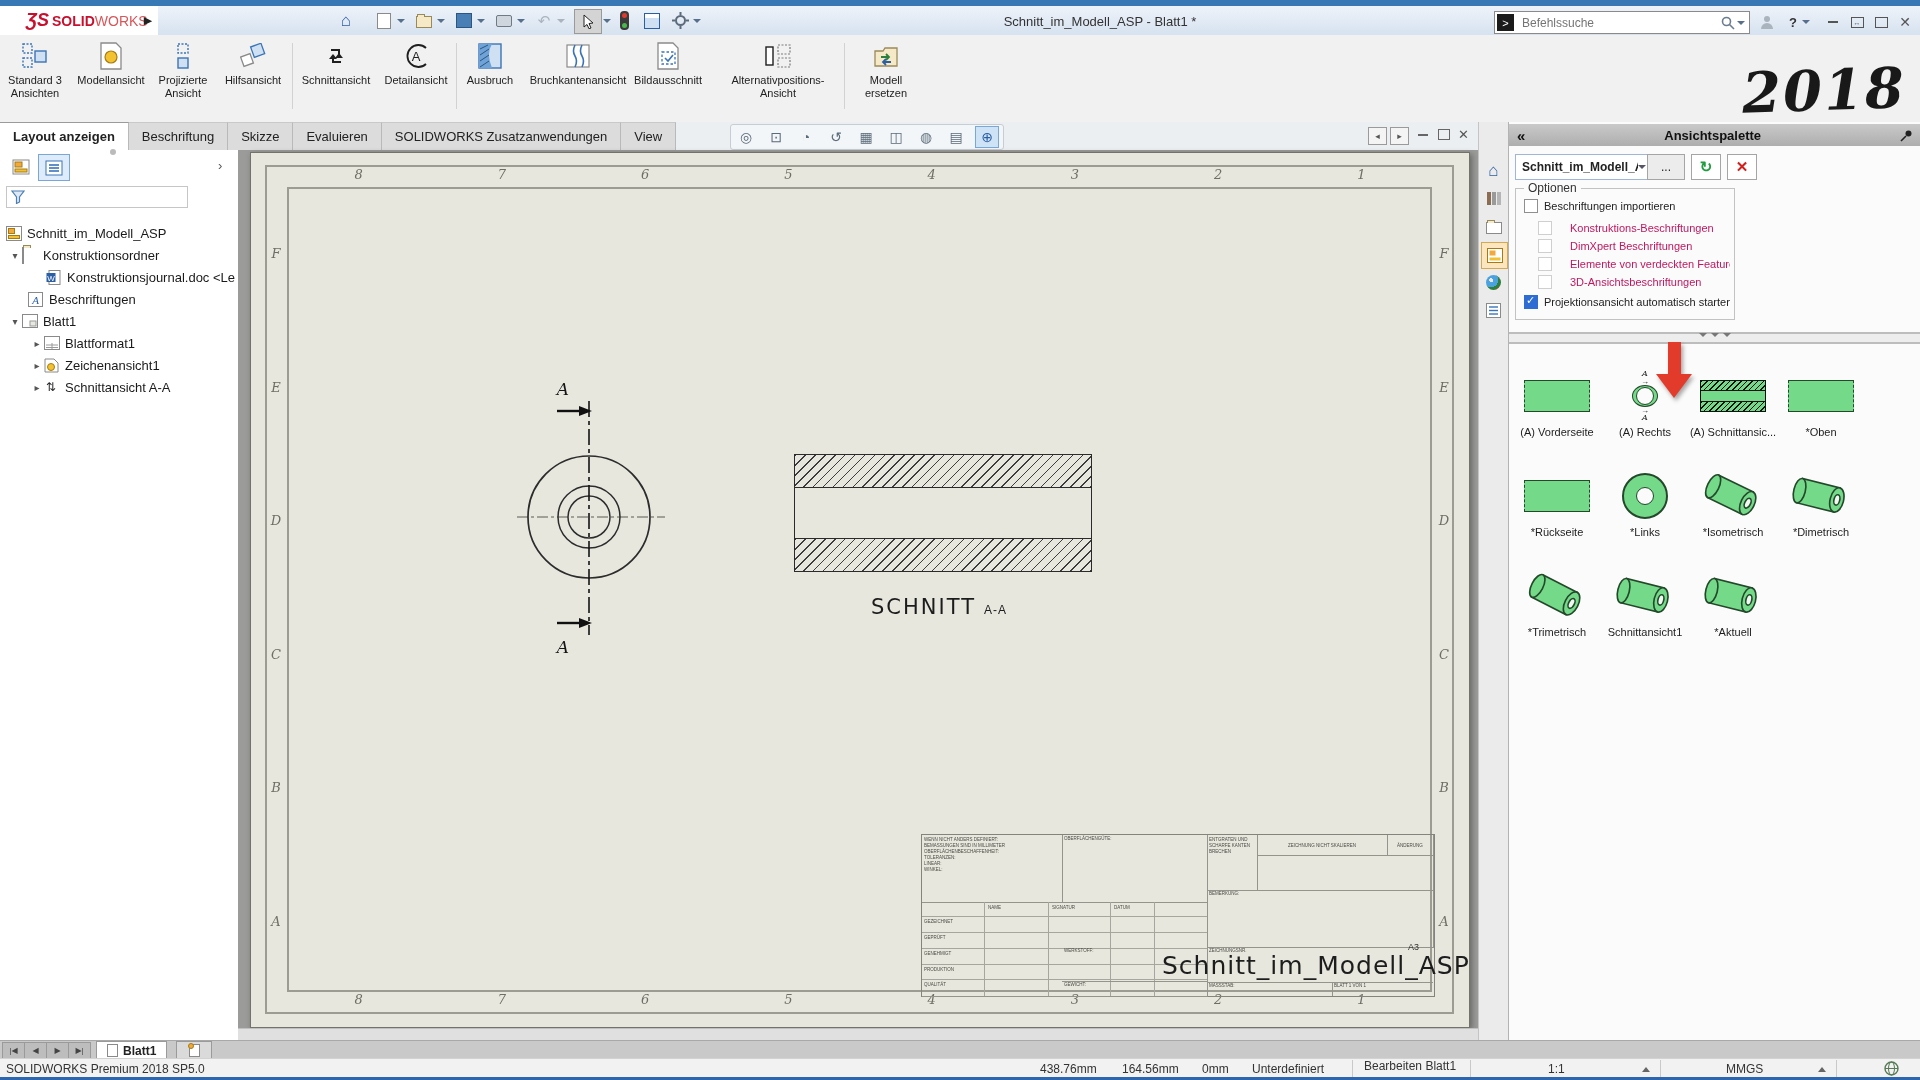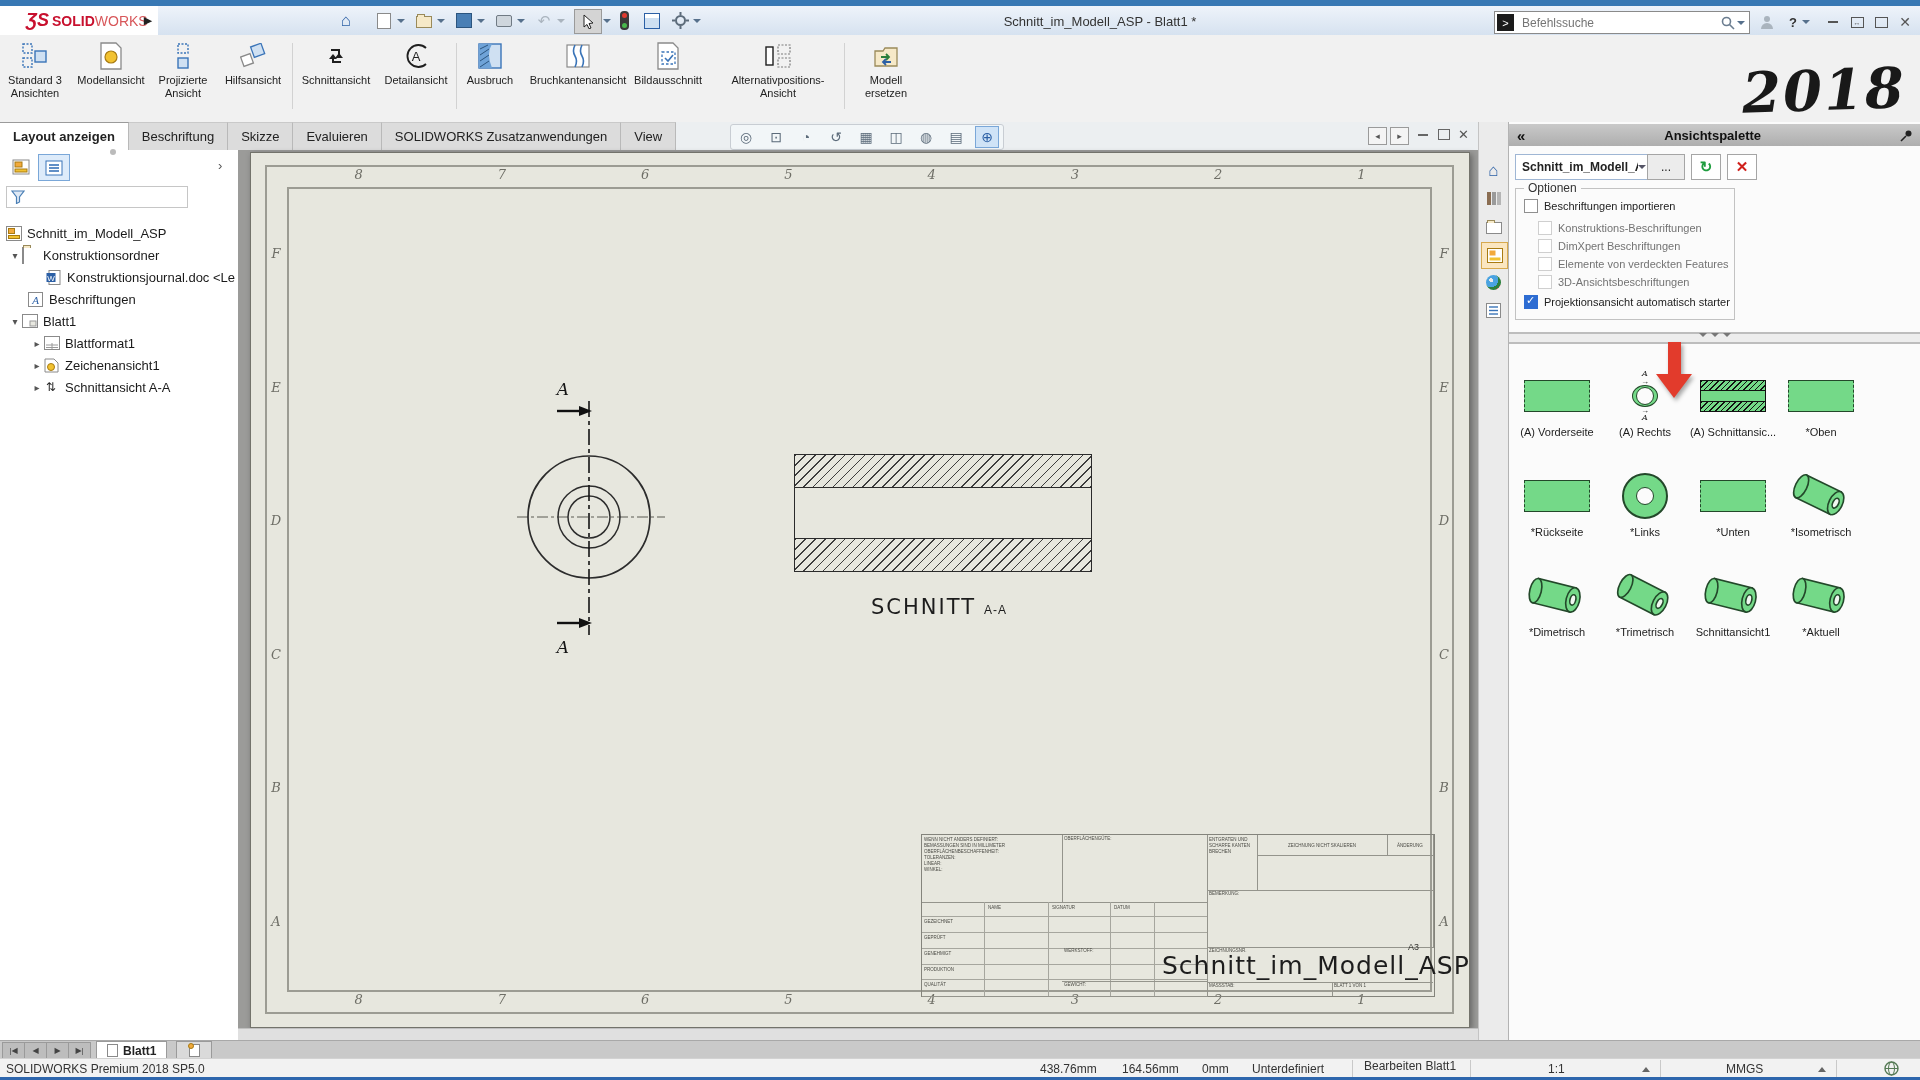--- a/index.html
+++ b/index.html
@@ -63,21 +63,21 @@
   
   #taskstrip{left:1478px;top:122px;width:30px;height:918px;background:#ebebeb;border-left:1px solid #c4c4c4;}
   .tsic{left:2px;width:25px;height:25px;display:flex;align-items:center;justify-content:center;}
   .tsic.sel{background:#fbe6c0;border:1px solid #d7a94e;}
   #taskpane{left:1508px;top:122px;width:412px;height:918px;background:#fbfbfb;border-left:1px solid #b3b3b3;}
   #tp-header{left:0;top:2px;width:412px;height:22px;background:linear-gradient(#c9c9c9,#aeaeae);
      display:flex;align-items:center;font-size:13px;font-weight:bold;color:#111;}
   .tpbtn{top:32px;height:24px;border:1px solid #9fb6d4;background:#fff;display:flex;align-items:center;justify-content:center;font-size:12px;}
   #optbox{left:6px;top:66px;width:218px;height:130px;border:1px solid #c2c2c2;}
   .opt{position:absolute;display:flex;align-items:center;font-size:11px;color:#222;white-space:nowrap;overflow:hidden;}
-  .opt.dis{color:#737373;}
+  .opt.dis{color:#be185d;gap:12px;}
   .cb{width:12px;height:12px;border:1px solid #8f8f8f;background:#fff;margin-right:6px;flex:none;position:relative;}
   .opt.dis .cb{border-color:#cfcfcf;}
   .cb.checked{background:#2d6cd2;border-color:#2d6cd2;}
   .cb.checked::after{content:"✓";position:absolute;left:1px;top:-2px;color:#fff;font-size:11px;}
   #tp-split{left:0;top:210px;width:412px;height:8px;border-top:2px solid #bdbdbd;border-bottom:2px solid #bdbdbd;background:#ededed;}
   #thumbs{left:4px;top:240px;width:352px;display:grid;grid-template-columns:repeat(4,88px);grid-auto-rows:100px;}
   .thumb{display:flex;flex-direction:column;align-items:center;justify-content:flex-start;padding-top:8px;}
   .timg{height:52px;display:flex;align-items:center;justify-content:center;flex:none;}
   .tlabel{font-size:11px;line-height:13px;color:#1d1d1d;text-align:center;margin-top:4px;}
   .t-rect{width:64px;height:30px;background:#74d988;border:1.6px solid #23482a;border-left-style:dashed;border-right-style:dashed;}
@@ -738,26 +738,20 @@
         <span class="timg">
             <span class="t-rect"></span>
           </span>
         <span class="tlabel">*Rückseite</span>
       </div>
       <div class="thumb">
         <span class="timg">
             <span class="t-donut"></span>
           </span>
         <span class="tlabel">*Links</span>
-      </div>
-      <div class="thumb">
-        <span class="timg">
-            <span class="t-rect"></span>
-          </span>
-        <span class="tlabel">*Unten</span>
       </div>
       <div class="thumb">
         <span class="timg">
             <svg width="64" height="48" viewBox="0 0 66 50">
               <g transform="rotate(26 33 25)" stroke="#23482a" stroke-width="1.7" fill="#74d988">
           <path d="M10 12 h40 v26 h-40 Z"></path>
                 <ellipse cx="10" cy="25" rx="6" ry="13"></ellipse>
                 <ellipse cx="50" cy="25" rx="7" ry="13"></ellipse>
           <ellipse cx="50" cy="25" rx="3" ry="5.5" fill="#f2f8f2"></ellipse>
               </g>

